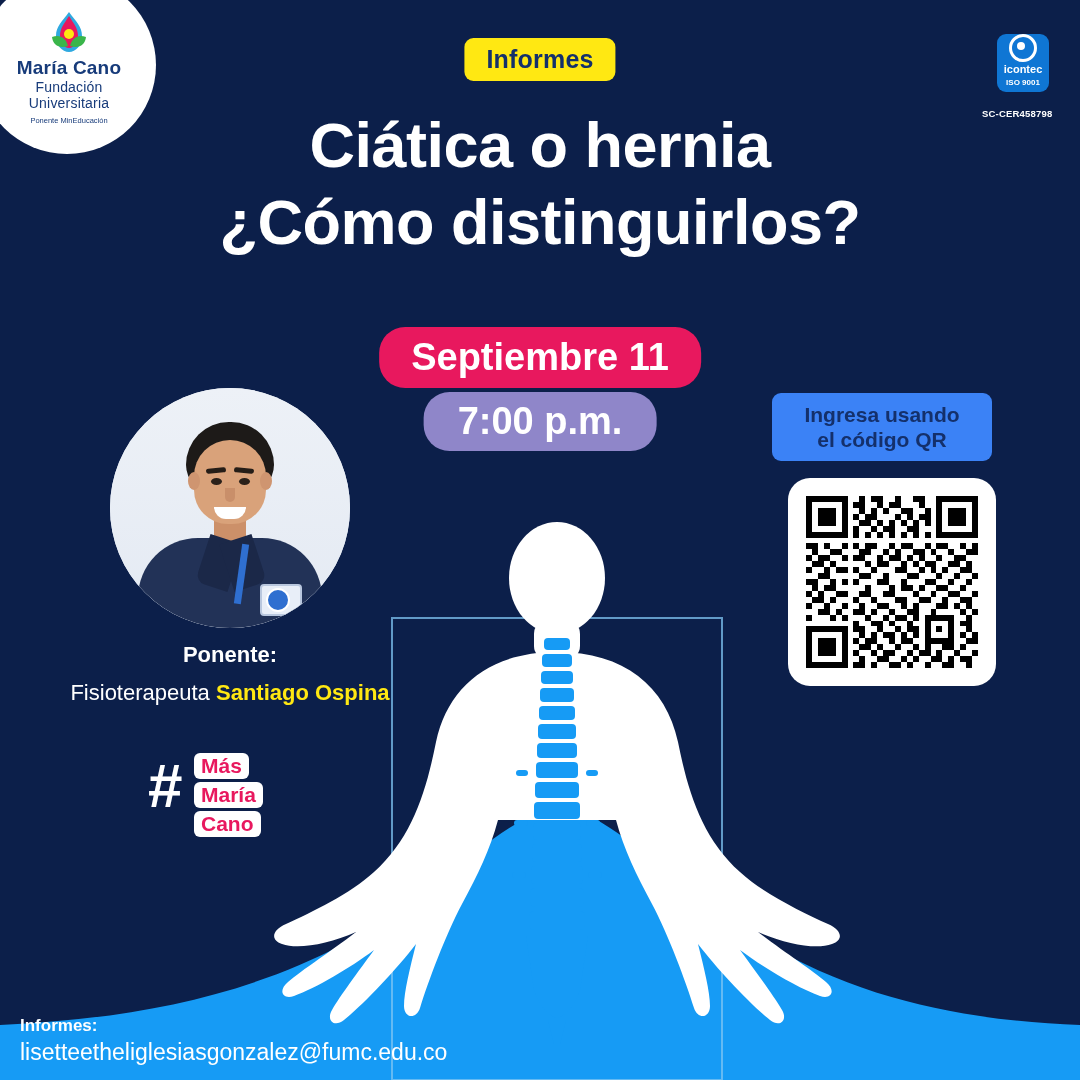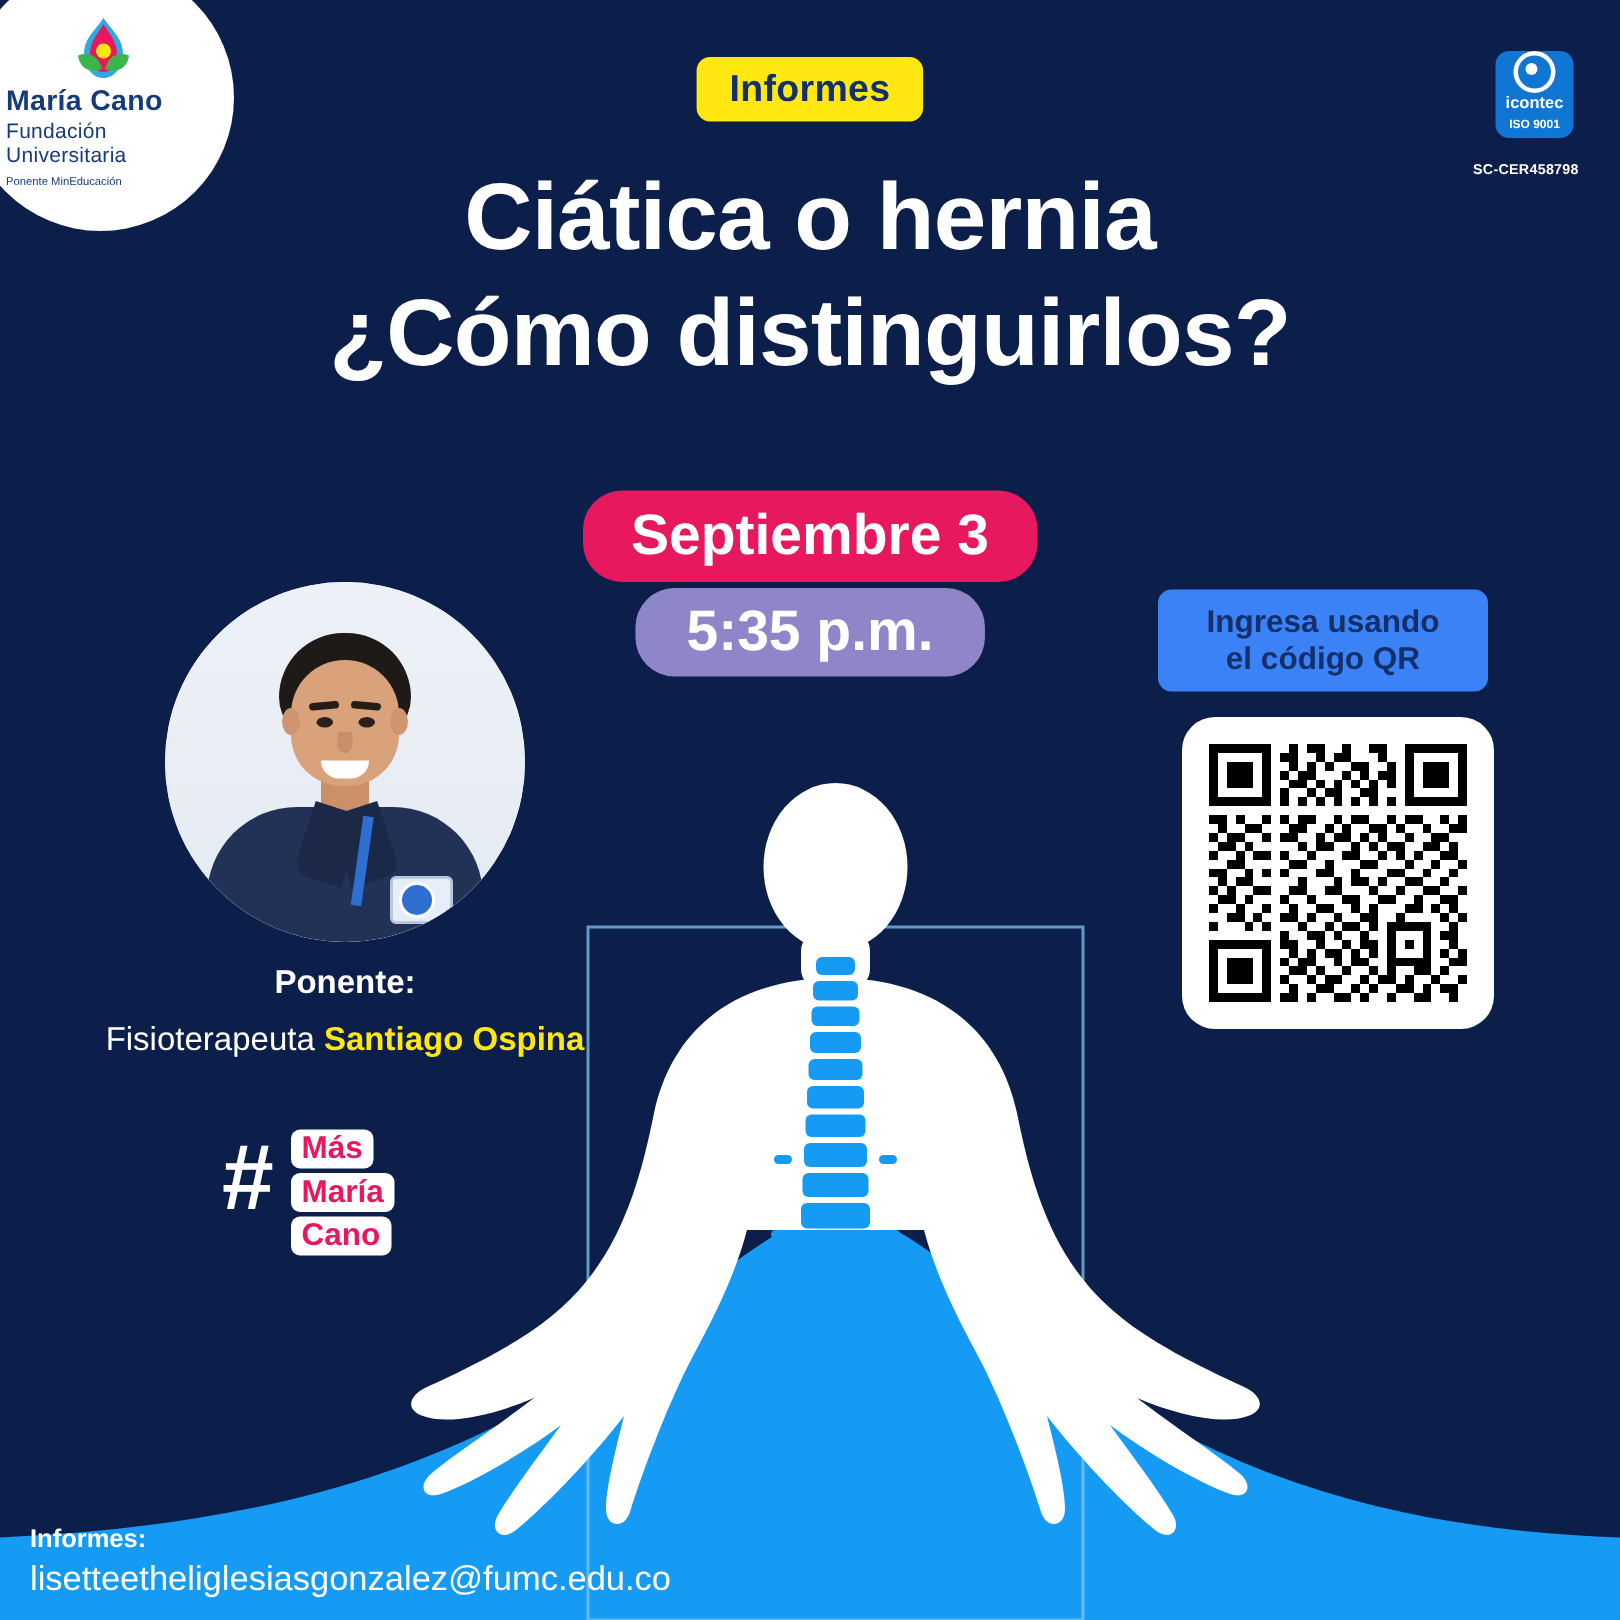--- a/index.html
+++ b/index.html
@@ -24,21 +24,21 @@
   }
 
   
   .logo-badge{
     position:absolute;left:-22px;top:-24px;
     width:178px;height:178px;border-radius:50%;
     background:#ffffff;
     box-shadow:0 0 0 0 rgba(0,0,0,0);
   }
   .logo-inner{
-    position:absolute;left:26px;top:34px;width:130px;text-align:left;
+    position:absolute;left:26px;top:34px;width:130px;text-align:center;
   }
   .logo-mark{
     width:46px;height:46px;margin:0 auto 2px;position:relative;
   }
   .logo-name{
     font-size:19px;font-weight:bold;color:#173b7a;letter-spacing:.2px;
     line-height:1;
   }
   .logo-sub{
     font-size:14px;color:#173b7a;letter-spacing:.2px;margin-top:2px;
@@ -306,22 +306,22 @@
     <div class="icontec-code">SC-CER458798</div>
   </div>
 
   <div class="webinar-pill">Informes</div>
 
   <div class="title">
     <div class="title-l1">Ciática o hernia</div>
     <div class="title-l2">¿Cómo distinguirlos?</div>
   </div>
 
-  <div class="date-pill">Septiembre 3</div>
-  <div class="time-pill">5:35 p.m.</div>
+  <div class="date-pill">Septiembre 11</div>
+  <div class="time-pill">7:00 p.m.</div>
 
   <div class="speaker-photo">
     <div class="ph-bg"></div>
     <div class="ph-body"></div>
     <div class="ph-neck"></div>
     <div class="ph-hair"></div>
     <div class="ph-face"></div>
     <div class="ph-ear-l"></div>
     <div class="ph-ear-r"></div>
     <div class="ph-brow-l"></div>

